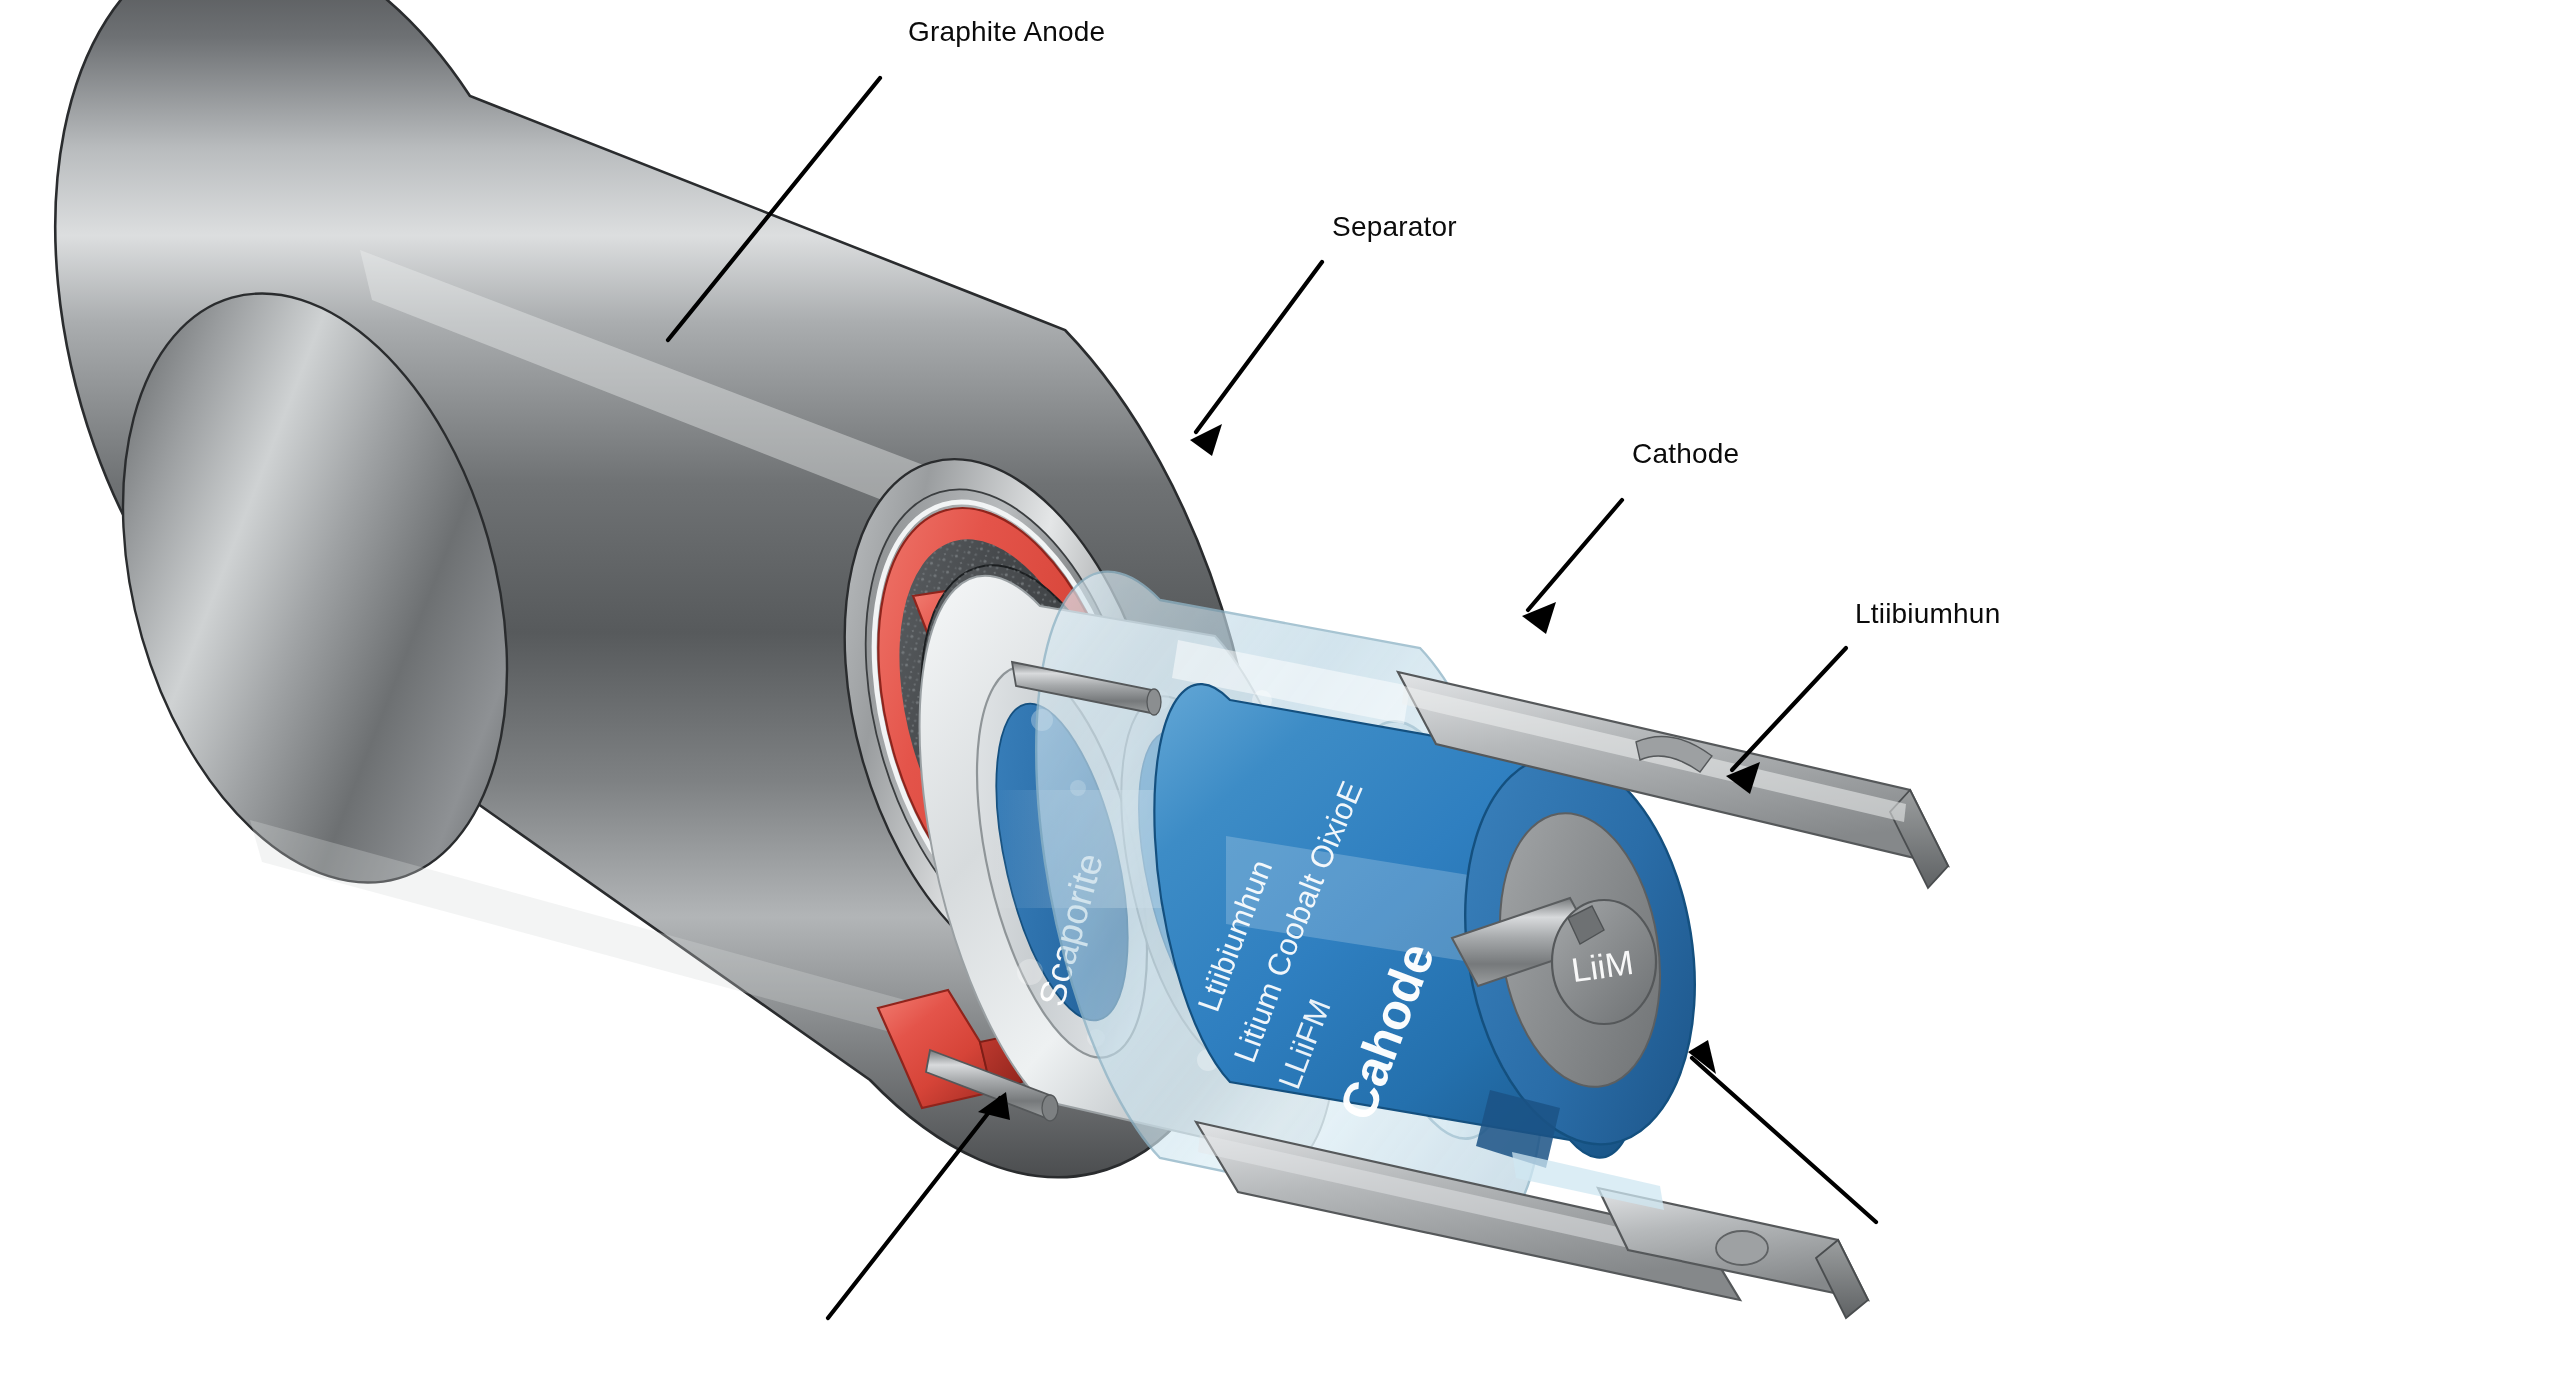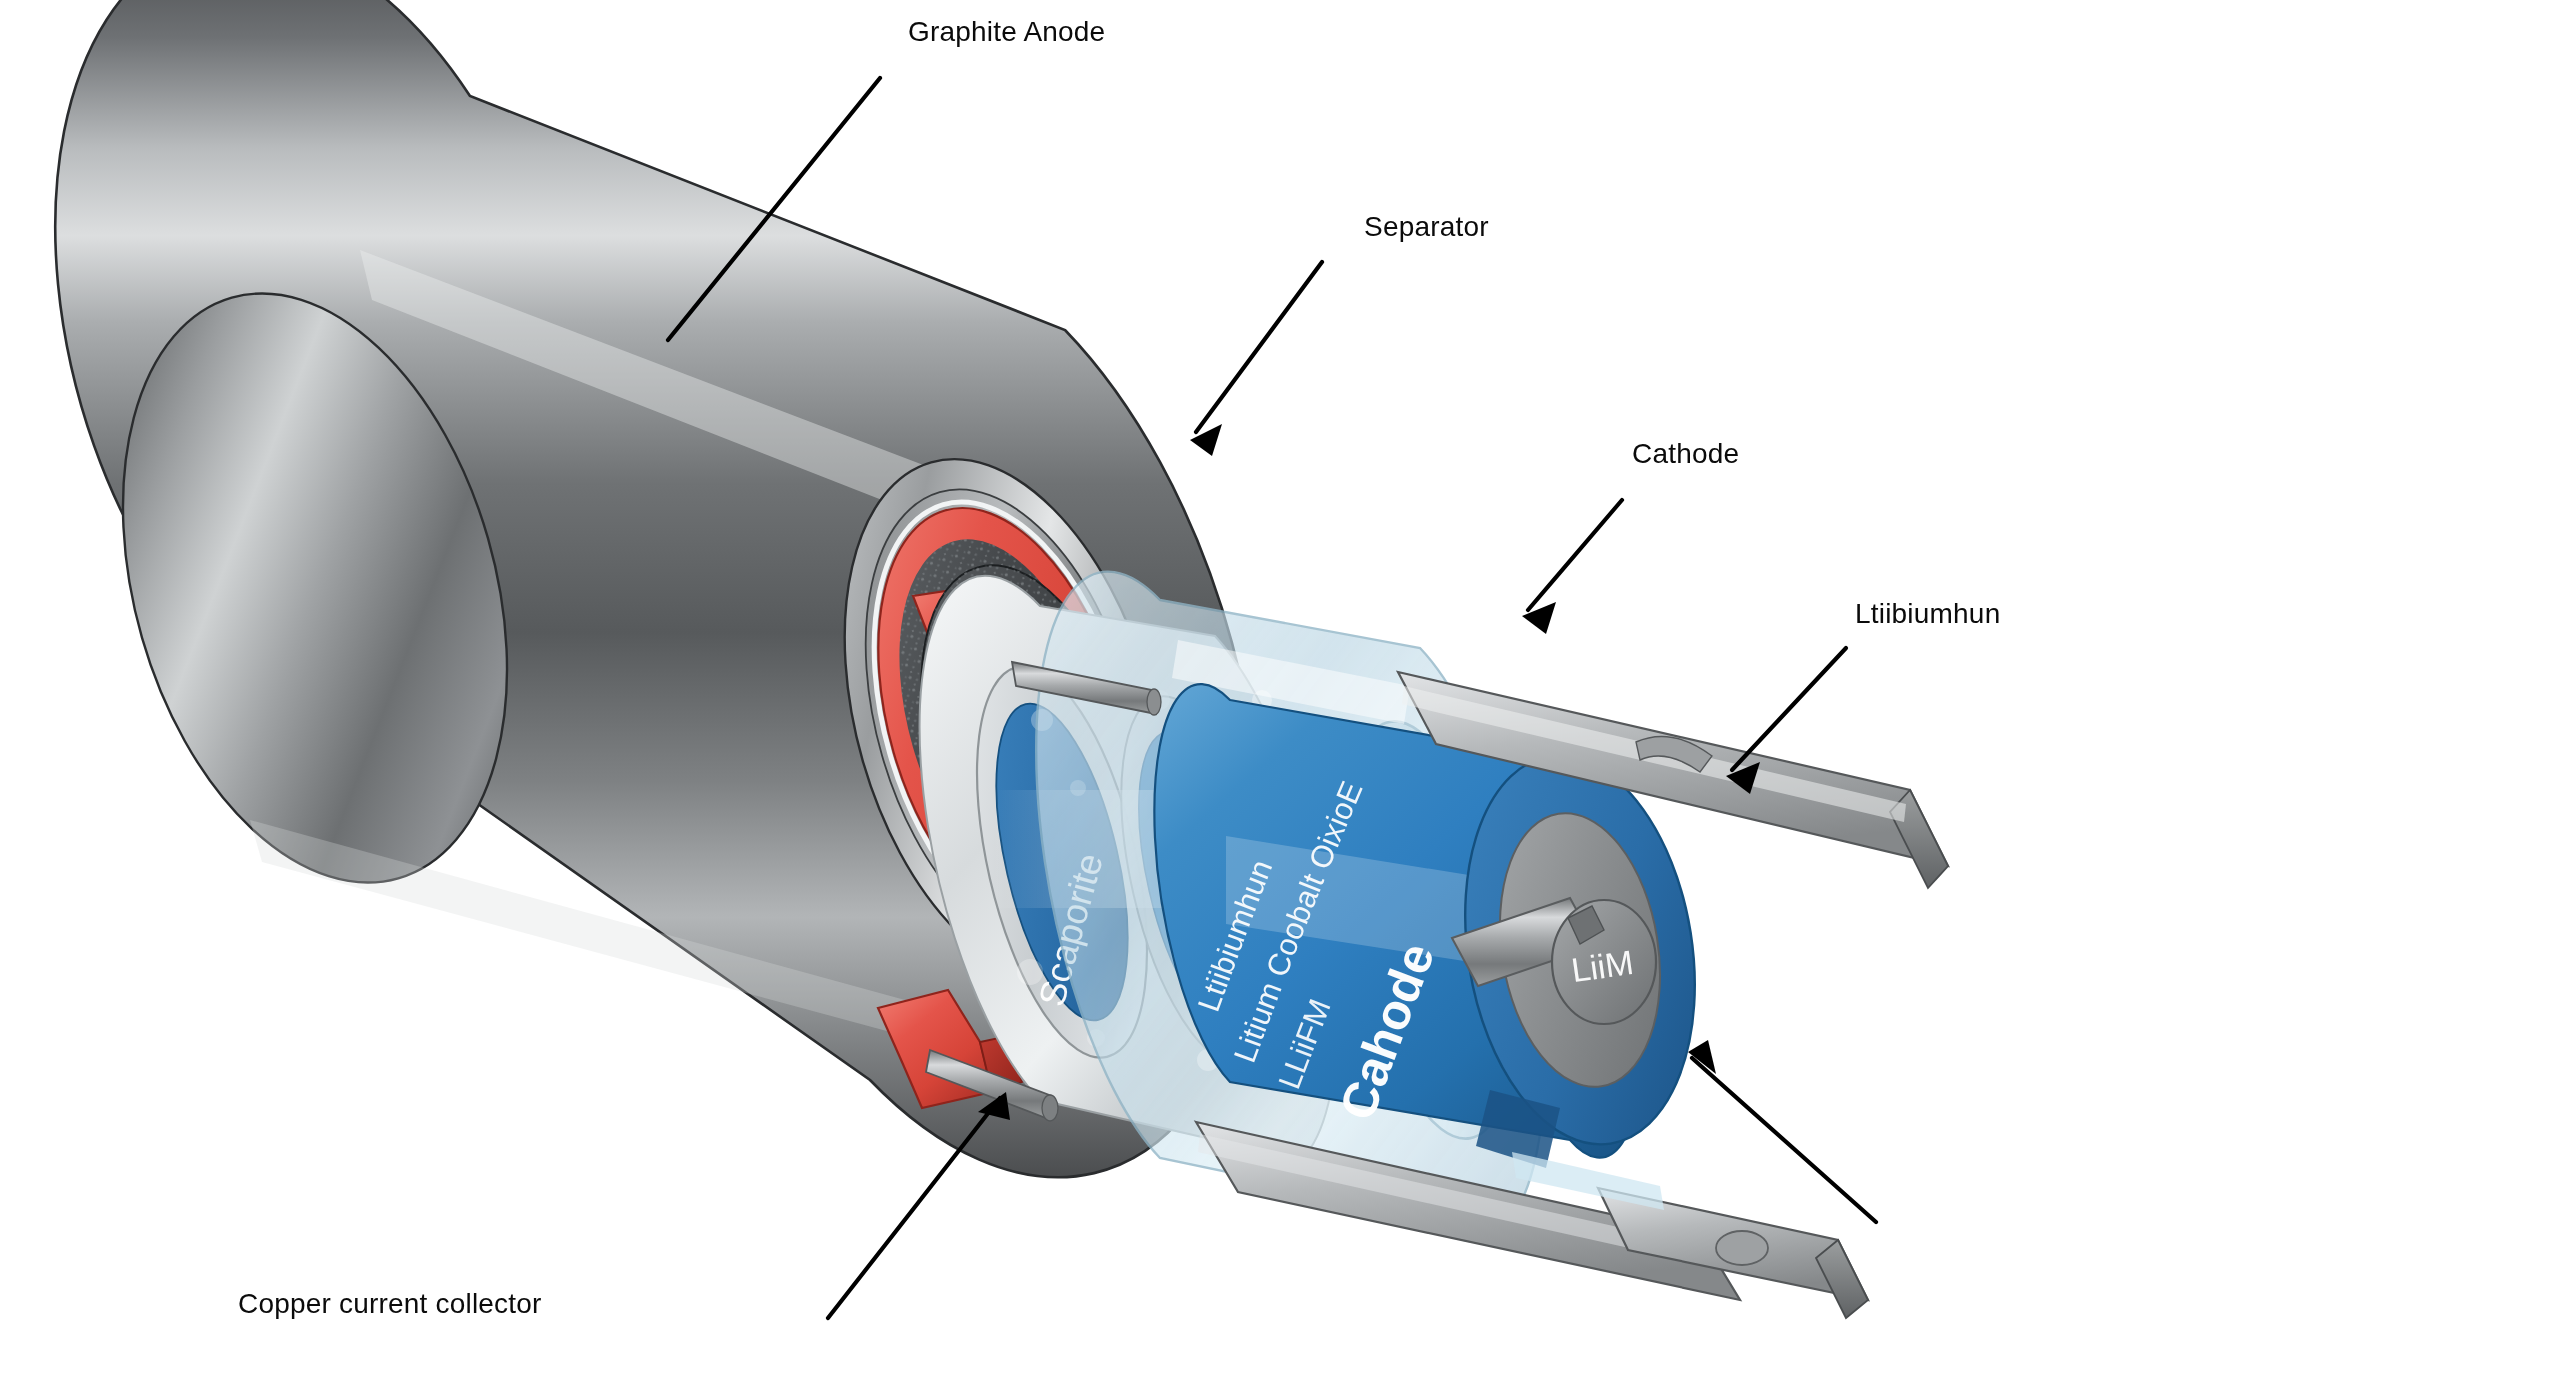--- a/index.html
+++ b/index.html
@@ -15,21 +15,21 @@
     position:absolute;
     font-family:"Liberation Sans","DejaVu Sans",sans-serif;
     font-size:28px;
     color:#0b0b0b;
     white-space:nowrap;
     letter-spacing:0.2px;
     line-height:1;
     -webkit-font-smoothing:antialiased;
   }
   .lbl-graphite{left:908px;top:18px;}
-  .lbl-separator{left:1332px;top:213px;margin-left:32px;}
+  .lbl-separator{left:1332px;top:213px;}
   .lbl-cathode{left:1632px;top:440px;}
   .lbl-electrolyte{left:1855px;top:600px;}
   .lbl-aluminum{left:1885px;top:1200px;}
   .lbl-copper{left:238px;top:1290px;}
 </style>
 </head>
 <body>
 
 <div id="stage">
 
@@ -419,15 +419,14 @@
 
   <div class="callout-label lbl-graphite">Graphite Anode</div>
 
   <div class="callout-label lbl-separator">Separator</div>
 
   <div class="callout-label lbl-cathode">Cathode</div>
 
   <div class="callout-label lbl-electrolyte">Ltiibiumhun</div>
 
 
-  <div class="callout-label lbl-copper">Copper current collector</div>
 
 </div>
 
 </body></html>

